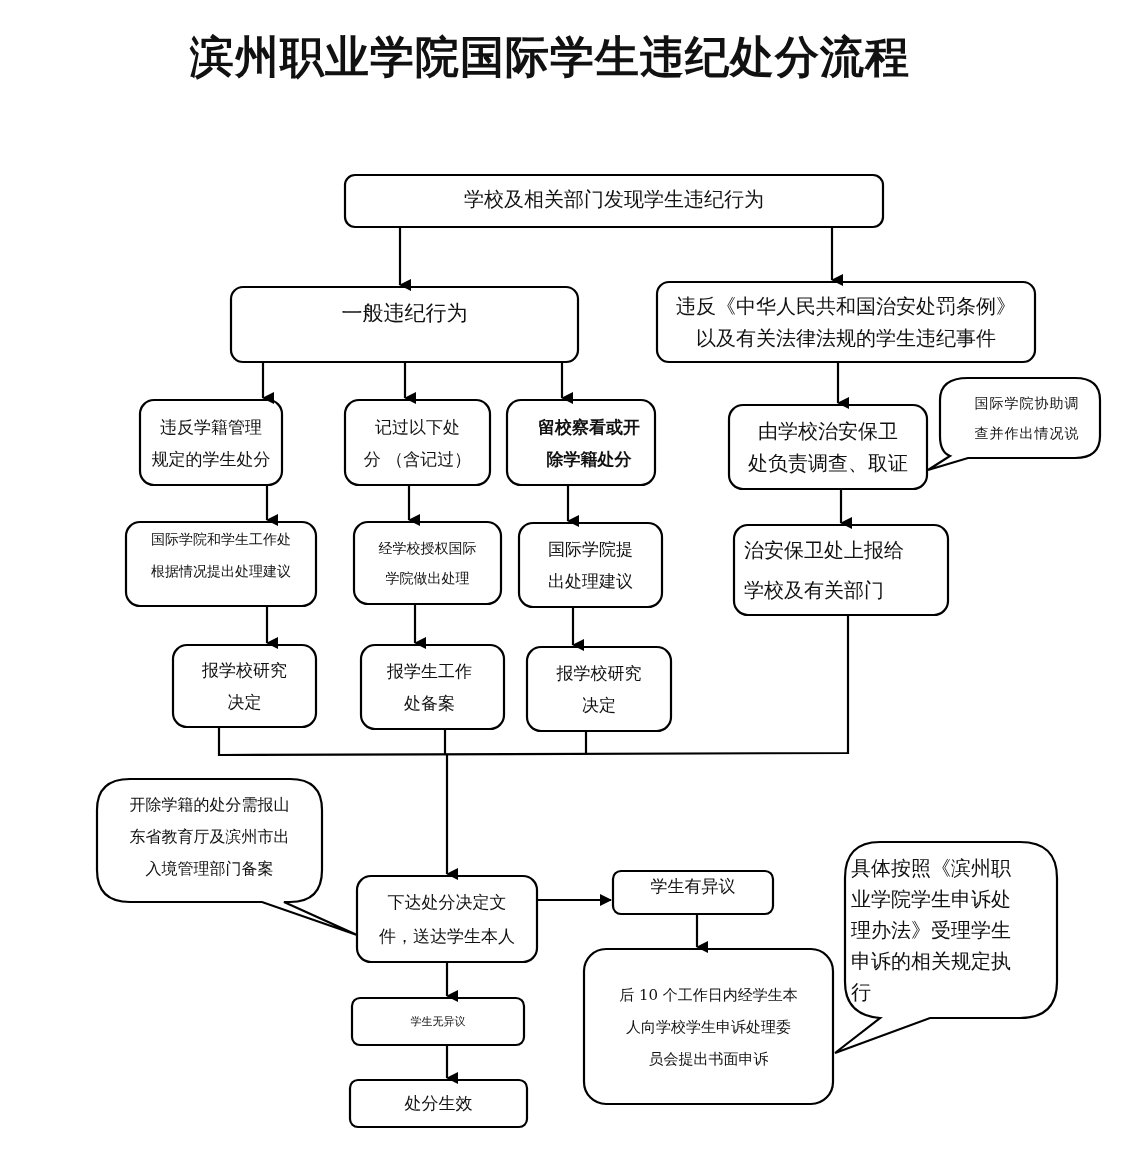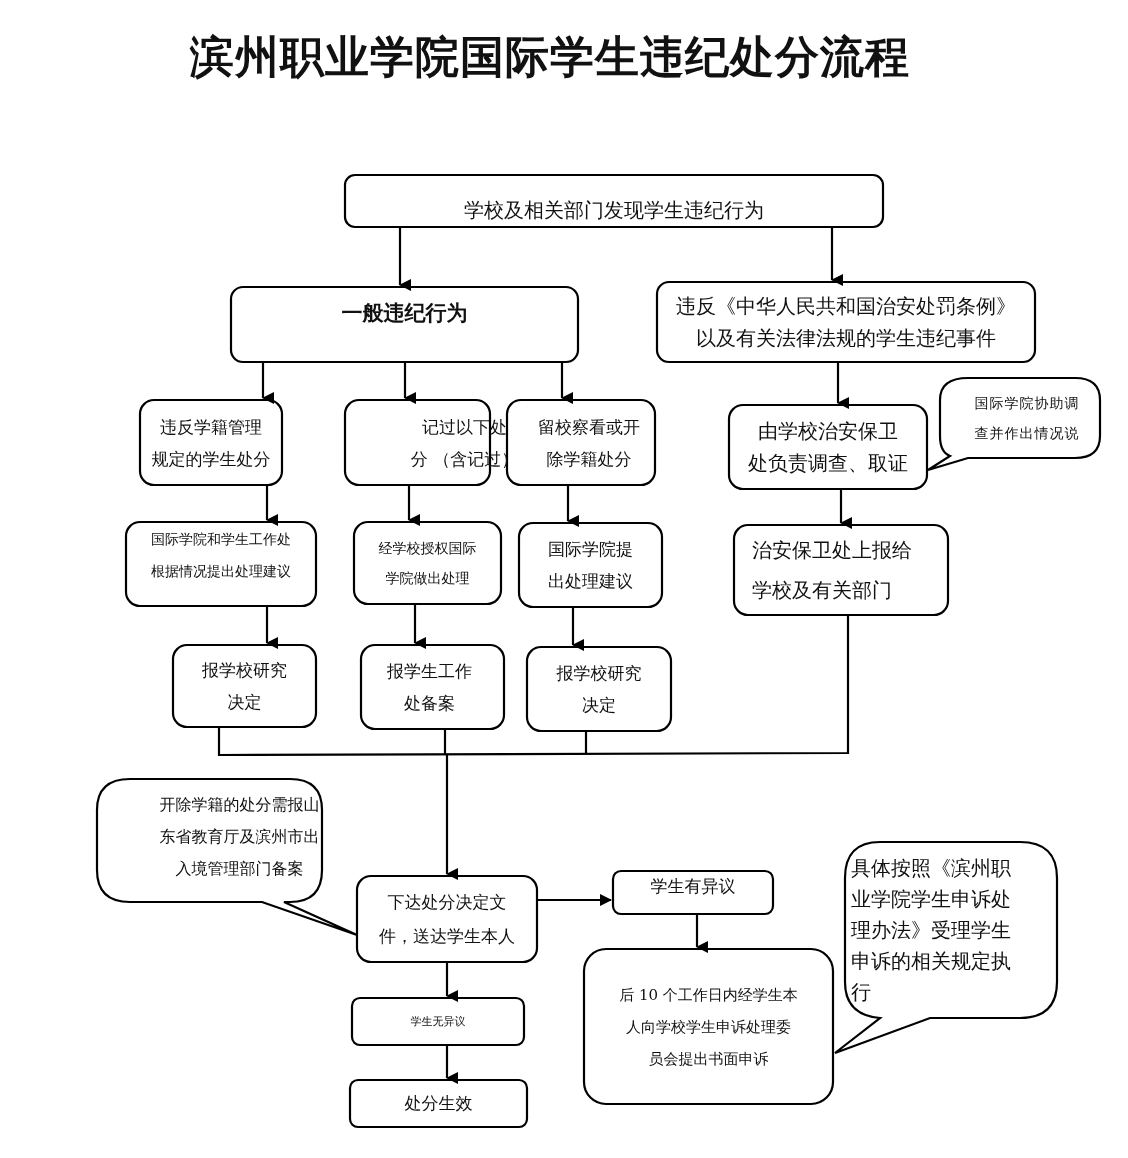--- a/index.html
+++ b/index.html
@@ -80,40 +80,40 @@
   <line class="line" x1="445" y1="729" x2="445" y2="755"></line>
   <line class="line" x1="586" y1="731" x2="586" y2="754"></line>
   <line class="line" x1="447" y1="755" x2="447" y2="874" marker-end="url(#arr)"></line>
 
   <line class="line" x1="537" y1="900" x2="611" y2="900" marker-end="url(#arrR)"></line>
   <line class="line" x1="697" y1="914" x2="697" y2="947" marker-end="url(#arr)"></line>
   <line class="line" x1="447" y1="962" x2="447" y2="996" marker-end="url(#arr)"></line>
   <line class="line" x1="447" y1="1045" x2="447" y2="1078" marker-end="url(#arr)"></line>
 </svg>
 
-<div class="node" style="left:345px;top:186px;width:538px;height:48px;font-size:20px;">
+<div class="node" style="left:345px;top:175px;width:538px;height:48px;font-size:20px;">
   <span>学校及相关部门发现学生违纪行为</span>
 </div>
-<div class="node" style="left:231px;top:287px;width:347px;height:52px;font-size:21px;font-weight:bold;">
+<div class="node" style="left:231px;top:287px;width:347px;height:52px;font-size:21px;">
   <span>一般违纪行为</span>
 </div>
 <div class="node" style="left:657px;top:282px;width:378px;height:80px;font-size:20px;line-height:32px;">
   <span>违反《中华人民共和国治安处罚条例》</span>
   <span>以及有关法律法规的学生违纪事件</span>
 </div>
 
 <div class="node" style="left:140px;top:400px;width:142px;height:85px;font-size:17px;line-height:32px;">
   <span>违反学籍管理</span>
   <span>规定的学生处分</span>
 </div>
-<div class="node" style="left:345px;top:400px;width:145px;height:85px;font-size:17px;line-height:32px;margin-left:47px;">
+<div class="node" style="left:345px;top:400px;width:145px;height:85px;font-size:17px;line-height:32px;">
   <span>记过以下处</span>
   <span>分 （含记过）</span>
 </div>
-<div class="node" style="left:507px;top:400px;width:164px;height:85px;font-size:17px;line-height:32px;">
+<div class="node" style="left:507px;top:400px;width:164px;height:85px;font-size:17px;line-height:32px;font-weight:bold;">
   <span>留校察看或开</span>
   <span>除学籍处分</span>
 </div>
 <div class="node" style="left:729px;top:405px;width:198px;height:84px;font-size:20px;line-height:32px;">
   <span>由学校治安保卫</span>
   <span>处负责调查、取证</span>
 </div>
 <div class="node" style="left:940px;top:378px;width:160px;height:80px;font-size:14px;line-height:30px;letter-spacing:1px;padding-left:14px;">
   <span>国际学院协助调</span>
   <span>查并作出情况说</span>
@@ -124,39 +124,39 @@
   <span>根据情况提出处理建议</span>
 </div>
 <div class="node" style="left:354px;top:522px;width:147px;height:82px;font-size:14px;line-height:30px;">
   <span>经学校授权国际</span>
   <span>学院做出处理</span>
 </div>
 <div class="node" style="left:519px;top:523px;width:143px;height:84px;font-size:17px;line-height:32px;">
   <span>国际学院提</span>
   <span>出处理建议</span>
 </div>
-<div class="node" style="left:734px;top:525px;width:214px;height:90px;font-size:20px;line-height:40px;align-items:flex-start;padding-left:18px;">
+<div class="node" style="left:734px;top:525px;width:214px;height:90px;font-size:20px;line-height:40px;align-items:flex-start;padding-left:10px;">
   <span>治安保卫处上报给</span>
   <span>学校及有关部门</span>
 </div>
 
 <div class="node" style="left:173px;top:645px;width:143px;height:82px;font-size:17px;line-height:32px;">
   <span>报学校研究</span>
   <span>决定</span>
 </div>
 <div class="node" style="left:361px;top:645px;width:137px;height:84px;font-size:17px;line-height:32px;">
   <span>报学生工作</span>
   <span>处备案</span>
 </div>
 <div class="node" style="left:527px;top:647px;width:144px;height:84px;font-size:17px;line-height:32px;">
   <span>报学校研究</span>
   <span>决定</span>
 </div>
 
-<div class="node" style="left:97px;top:779px;width:225px;height:115px;font-size:16px;line-height:32px;margin-left:30px;">
+<div class="node" style="left:97px;top:779px;width:225px;height:115px;font-size:16px;line-height:32px;">
   <span>开除学籍的处分需报山</span>
   <span>东省教育厅及滨州市出</span>
   <span>入境管理部门备案</span>
 </div>
 <div class="node" style="left:357px;top:876px;width:180px;height:86px;font-size:17px;line-height:34px;">
   <span>下达处分决定文</span>
   <span>件，送达学生本人</span>
 </div>
 <div class="node" style="left:613px;top:871px;width:160px;height:31px;font-size:17px;">
   <span>学生有异议</span>

